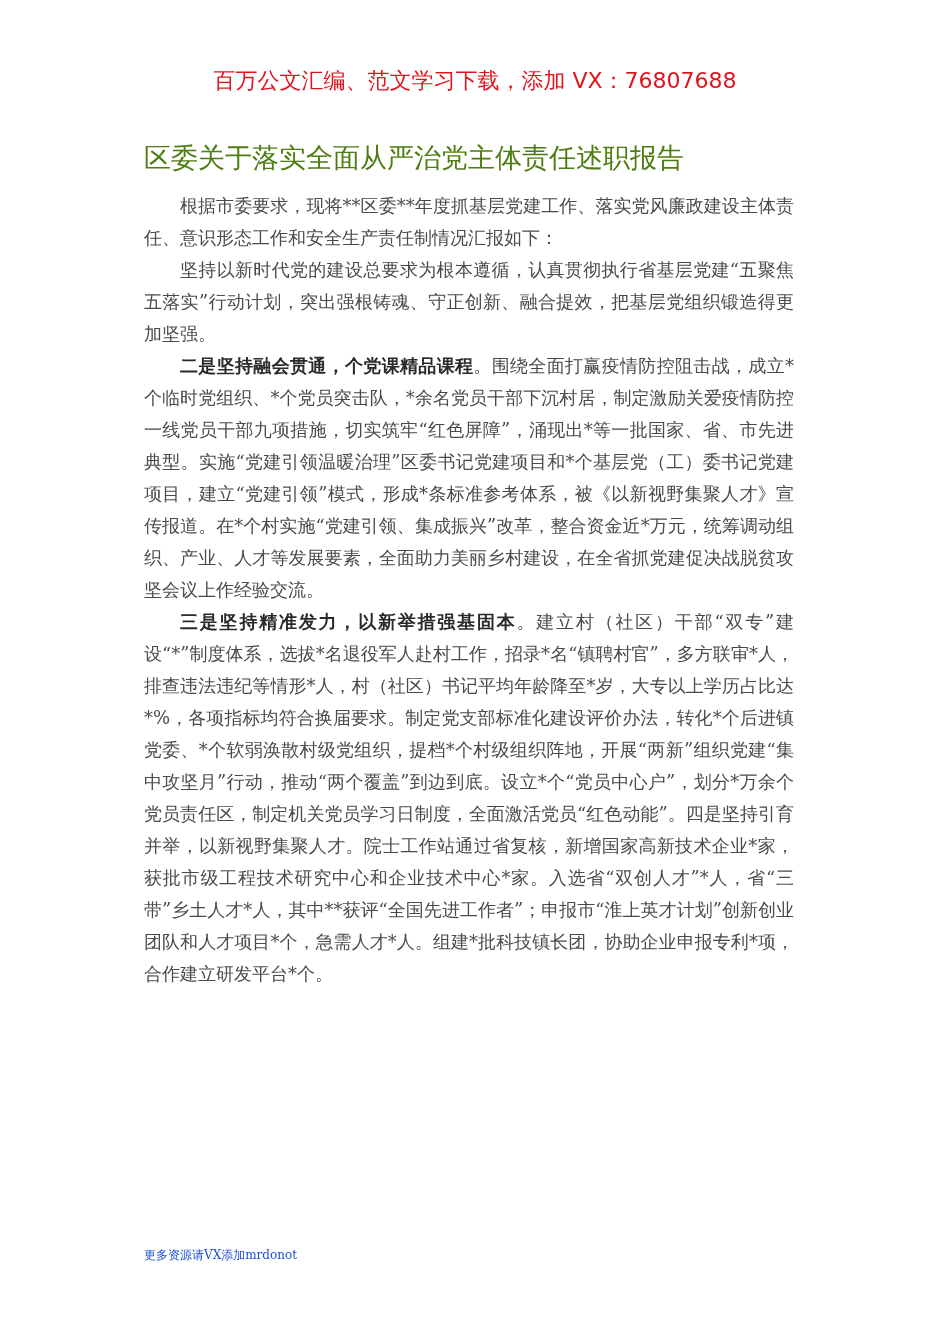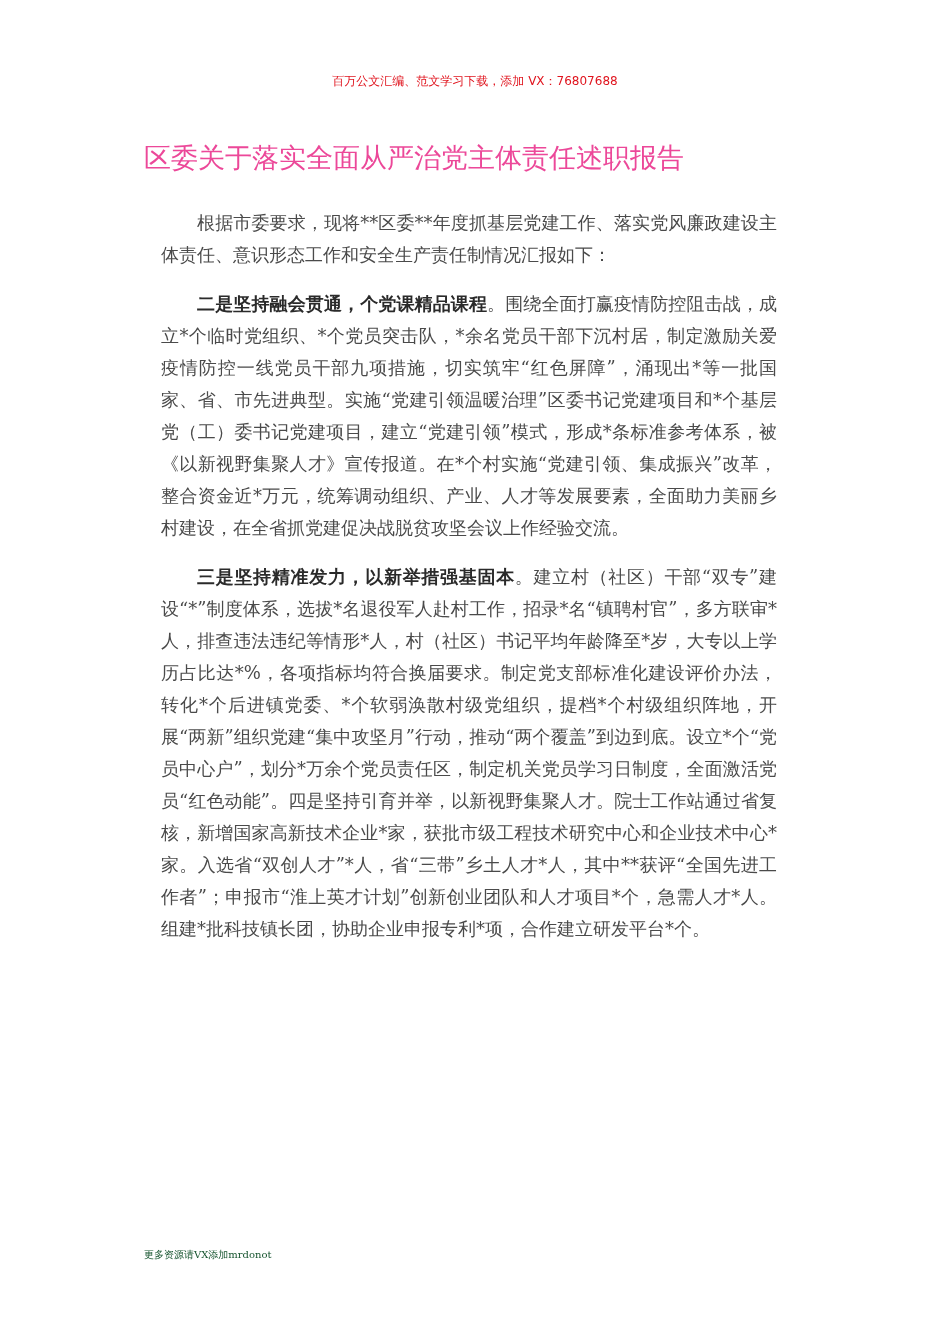--- a/index.html
+++ b/index.html
@@ -20,82 +20,83 @@
     background: #ffffff;
   }
   .watermark-top {
     position: absolute;
     top: 68px;
     left: 0;
     width: 950px;
     text-align: center;
     color: #e0141e;
     font-family: "DejaVu Sans", "Liberation Sans", sans-serif;
-    font-size: 12px;
+    font-size: 22px;
     line-height: 26px;
     letter-spacing: 0px;
   }
   .doc-title {
     position: absolute;
     top: 140px;
     left: 144px;
     width: 680px;
-    color: #ec4899;
+    color: #4d7c0f;
     font-family: "DejaVu Sans", "Liberation Sans", sans-serif;
     font-size: 27px;
     line-height: 36px;
     font-weight: normal;
     margin: 0;
   }
   .body {
     position: absolute;
     top: 190px;
     left: 144px;
     width: 650px;
     color: #4a4a4a;
     font-family: "DejaVu Serif", "Liberation Serif", serif;
     font-size: 18px;
     line-height: 32px;
     text-align: justify;
   }
   .body p {
-    margin: 17px;
+    margin: 0;
     text-indent: 36px;
   }
   .body .heading {
     font-family: "DejaVu Sans", "Liberation Sans", sans-serif;
     font-weight: bold;
     color: #2a2a2a;
   }
   .body .lead {
     font-family: "DejaVu Sans", "Liberation Sans", sans-serif;
     font-weight: bold;
     color: #2a2a2a;
   }
   .footer-note {
     position: absolute;
     top: 1244px;
     left: 144px;
-    color: #14532d;
+    color: #1d4ed8;
     font-family: "DejaVu Serif", "Liberation Serif", serif;
-    font-size: 10px;
+    font-size: 12px;
     line-height: 22px;
   }
 </style>
 </head>
 <body>
 
 <div class="page">
 
   <div class="watermark-top">百万公文汇编、范文学习下载，添加 VX：76807688</div>
 
   <h1 class="doc-title">区委关于落实全面从严治党主体责任述职报告</h1>
 
   <div class="body">
     <p>根据市委要求，现将**区委**年度抓基层党建工作、落实党风廉政建设主体责任、意识形态工作和安全生产责任制情况汇报如下：</p>
+    <p>坚持以新时代党的建设总要求为根本遵循，认真贯彻执行省基层党建“五聚焦五落实”行动计划，突出强根铸魂、守正创新、融合提效，把基层党组织锻造得更加坚强。</p>
 
 
     <p><span class="lead">二是坚持融会贯通，个党课精品课程</span><span>。围绕全面打赢疫情防控阻击战，成立*个临时党组织、*个党员突击队，*余名党员干部下沉村居，制定激励关爱疫情防控一线党员干部九项措施，切实筑牢“红色屏障”，涌现出*等一批国家、省、市先进典型。实施“党建引领温暖治理”区委书记党建项目和*个基层党（工）委书记党建项目，建立“党建引领”模式，形成*条标准参考体系，被《以新视野集聚人才》宣传报道。在*个村实施“党建引领、集成振兴”改革，整合资金近*万元，统筹调动组织、产业、人才等发展要素，全面助力美丽乡村建设，在全省抓党建促决战脱贫攻坚会议上作经验交流。</span></p>
 
     <p><span class="lead">三是坚持精准发力，以新举措强基固本</span><span>。建立村（社区）干部“双专”建设“*”制度体系，选拔*名退役军人赴村工作，招录*名“镇聘村官”，多方联审*人，排查违法违纪等情形*人，村（社区）书记平均年龄降至*岁，大专以上学历占比达*%，各项指标均符合换届要求。制定党支部标准化建设评价办法，转化*个后进镇党委、*个软弱涣散村级党组织，提档*个村级组织阵地，开展“两新”组织党建“集中攻坚月”行动，推动“两个覆盖”到边到底。设立*个“党员中心户”，划分*万余个党员责任区，制定机关党员学习日制度，全面激活党员“红色动能”。四是坚持引育并举，以新视野集聚人才。院士工作站通过省复核，新增国家高新技术企业*家，获批市级工程技术研究中心和企业技术中心*家。入选省“双创人才”*人，省“三带”乡土人才*人，其中**获评“全国先进工作者”；申报市“淮上英才计划”创新创业团队和人才项目*个，急需人才*人。组建*批科技镇长团，协助企业申报专利*项，合作建立研发平台*个。</span></p>
   </div>
 
   <div class="footer-note">更多资源请VX添加mrdonot</div>
 
 </div>

